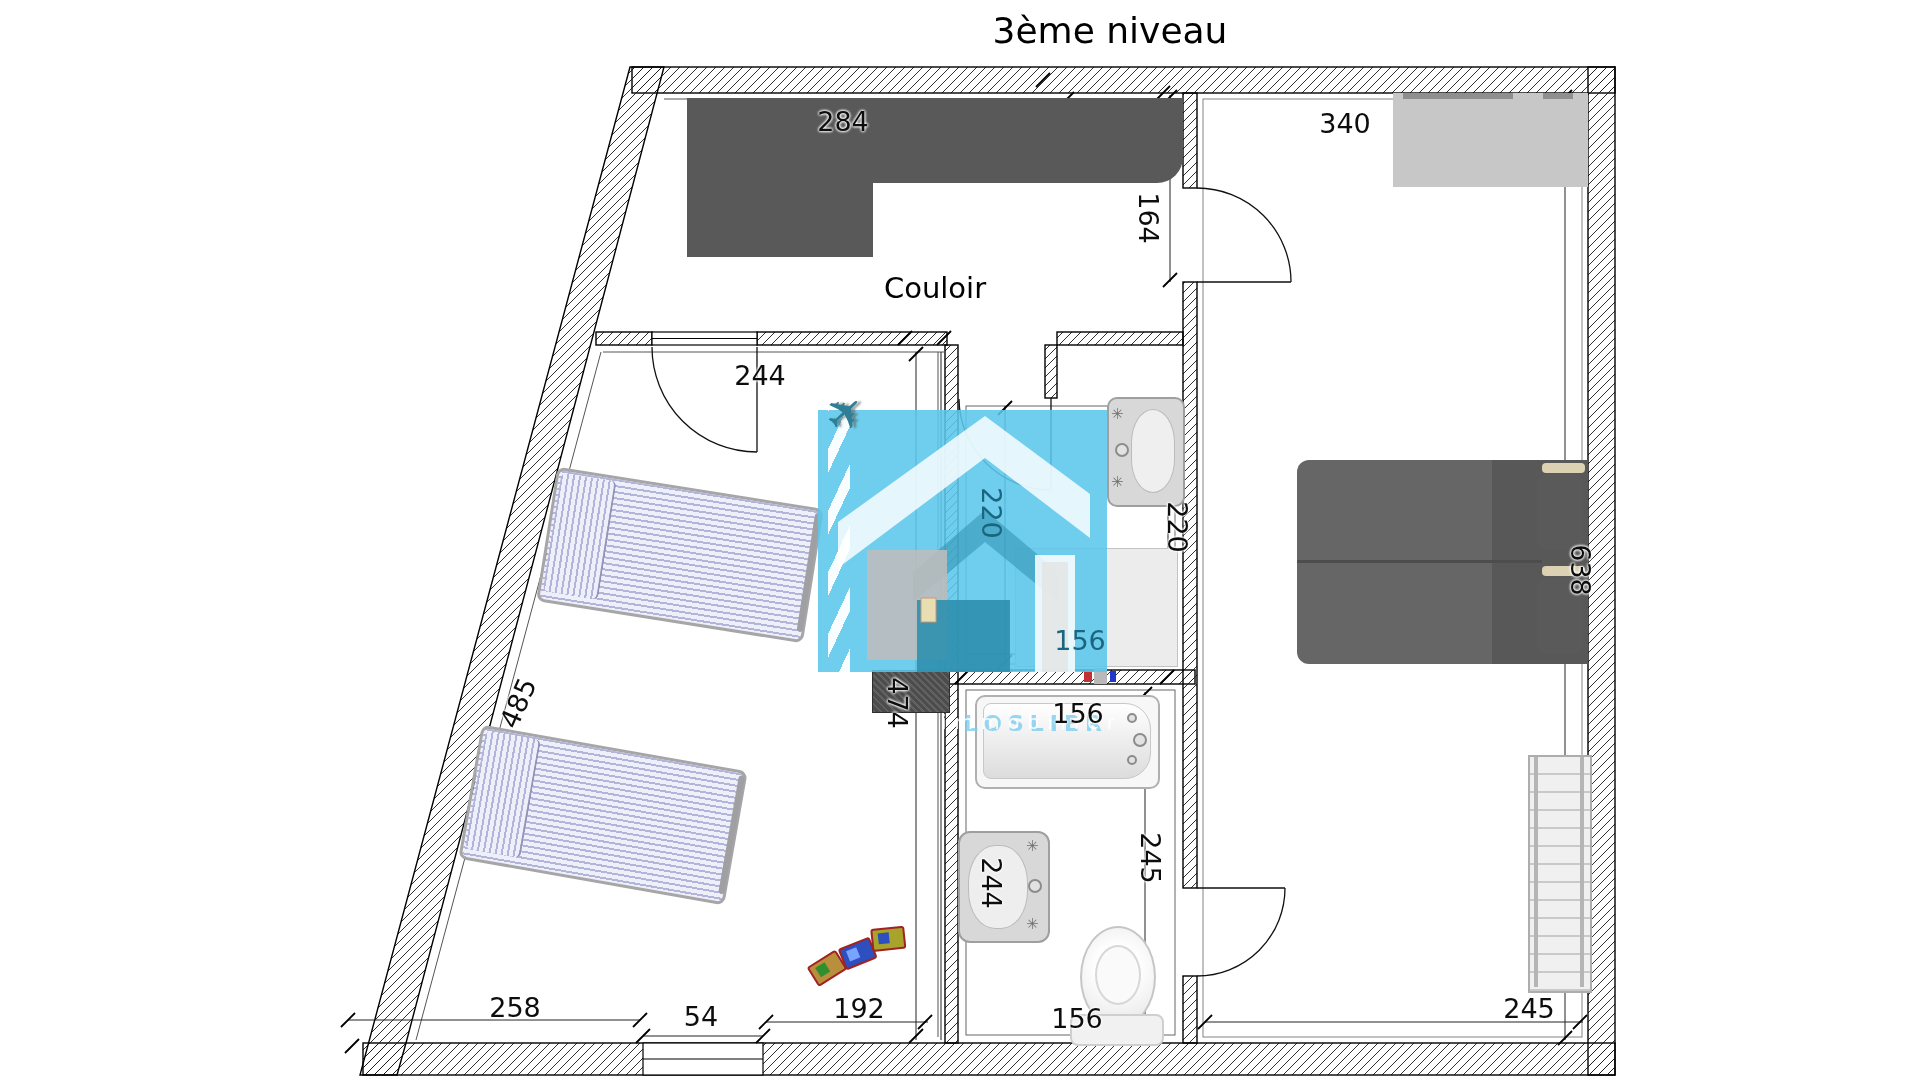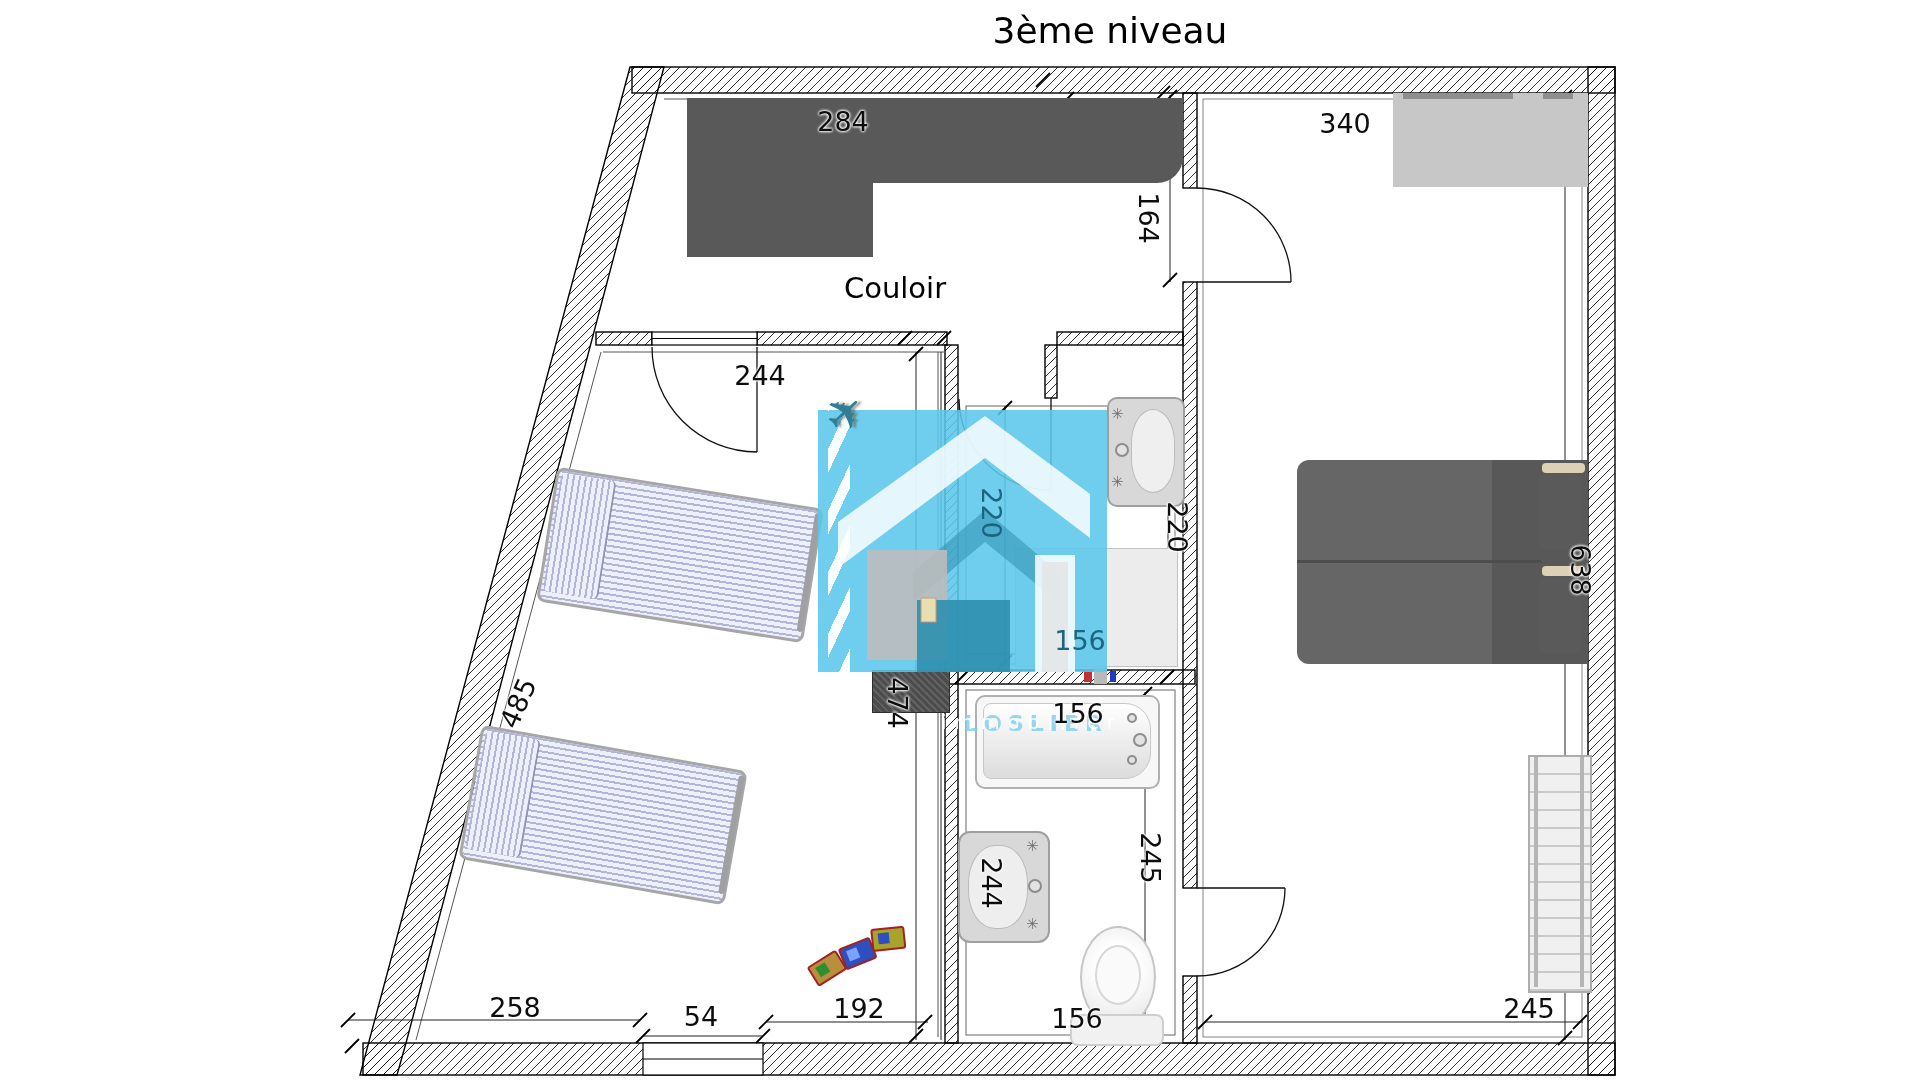--- a/index.html
+++ b/index.html
@@ -7,21 +7,21 @@
          font-family:"DejaVu Sans",sans-serif;}
   #plan-svg{position:absolute;left:0;top:0;z-index:0;}
   .furn{position:absolute;z-index:1;}
   .dim{position:absolute;transform:translate(-50%,-50%);font-size:27px;color:#0d0d0d;
        white-space:nowrap;z-index:5;line-height:1;
        text-shadow:0 0 3px #fff,0 0 3px #fff,0 0 3px #fff;}
   .v{transform:translate(-50%,-50%) rotate(90deg);}
   .slant{transform:translate(-50%,-50%) rotate(-66deg);}
   .teal{color:#1a6680;text-shadow:none;}
   .title{position:absolute;transform:translate(-50%,-50%);font-size:36px;color:#000;z-index:5;}
-  .room{position:absolute;transform:translate(-50%,-50%);font-size:29px;color:#000;z-index:5;}
+  .room{position:absolute;transform:translate(-50%,-50%);font-size:29px;color:#000;z-index:5;margin-left:40px;}
   .bed-left{position:absolute;width:264px;height:130px;border:3px solid #a6a6a8;border-radius:8px;
       background:repeating-linear-gradient(180deg,#b2b4d9 0 2px,#eef0f9 2px 6px);z-index:1;}
   .bed-left .pillow{position:absolute;left:2px;top:2px;width:54px;height:120px;border-radius:6px;
       border-right:2px solid #9193b8;
       background:repeating-linear-gradient(90deg,#b2b4d9 0 2px,#eef0f9 2px 6px);}
   .bed-left .footrail{position:absolute;right:-1px;top:2px;width:6px;height:120px;background:#a0a0a3;border-radius:3px;}
   .tcar{position:absolute;width:30px;height:19px;border:2px solid #a02222;border-radius:3px;}
   .tcar span{position:absolute;left:5px;top:3px;width:11px;height:11px;}
   .wm-text{position:absolute;transform:translate(-50%,-50%);z-index:4;white-space:nowrap;line-height:1;}
   .fauc{position:absolute;font-size:15px;color:#6f6f6f;line-height:1;}

